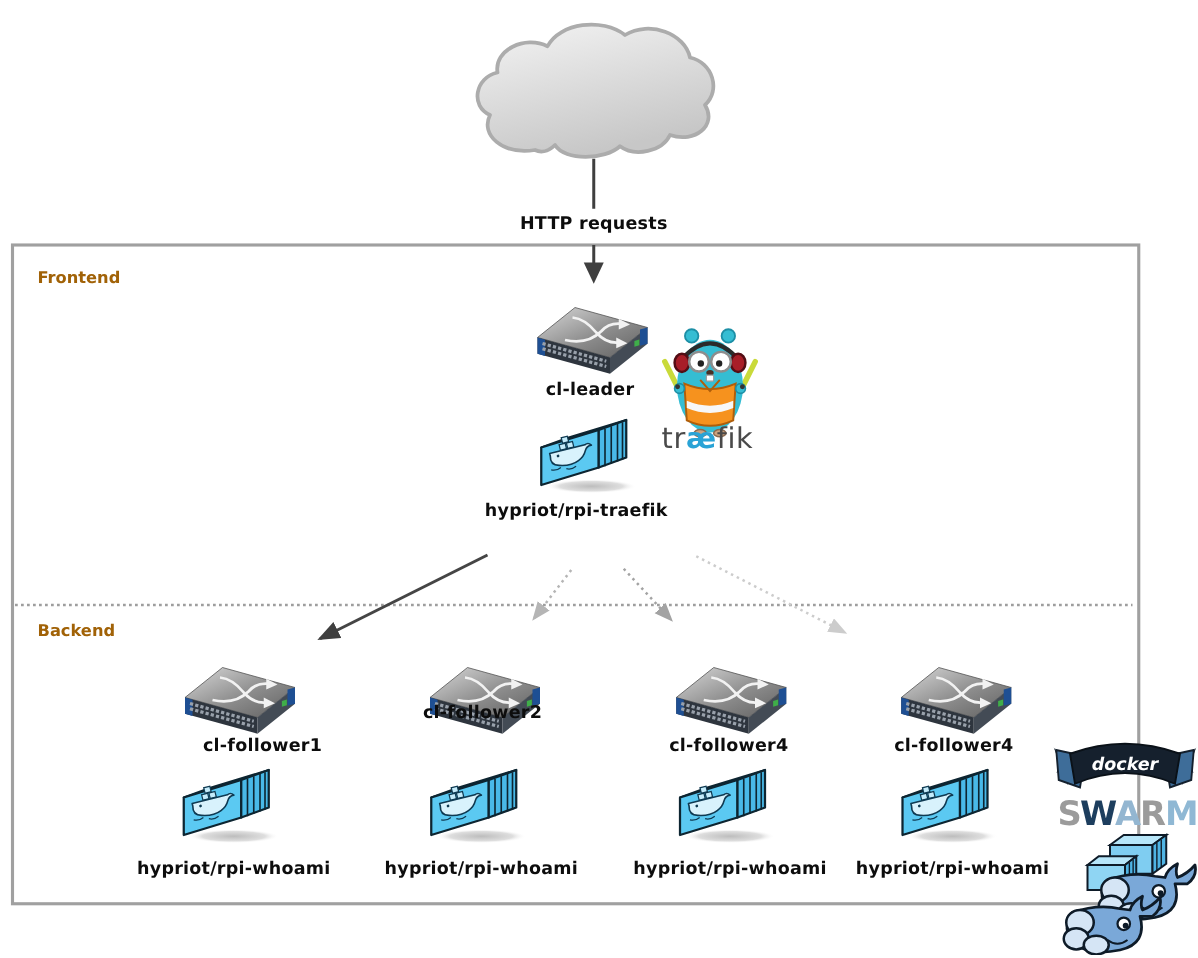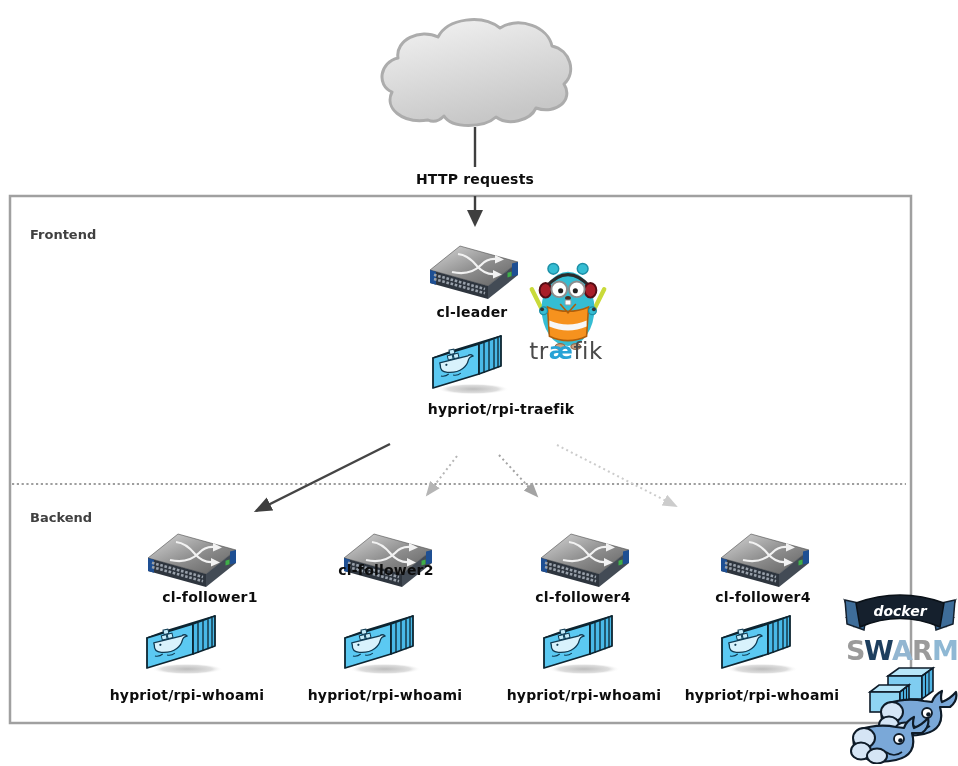--- a/index.html
+++ b/index.html
@@ -2,21 +2,21 @@
 <html><head>
 <meta charset="utf-8">
 <style>
   html,body{margin:0;padding:0;background:#ffffff;}
   .canvas{position:relative;width:958px;height:766px;background:#ffffff;overflow:hidden;
           font-family:"DejaVu Sans","Liberation Sans",sans-serif;}
   .layer{position:absolute;left:0;top:0;}
   .icon{position:absolute;}
   .label{position:absolute;font-weight:bold;color:#0d0d0d;white-space:nowrap;
          transform:translateX(-50%);font-size:14px;letter-spacing:.2px;}
-  .corner-label{position:absolute;font-weight:bold;color:#404040;font-size:13px;margin-top:12px;}
+  .corner-label{position:absolute;font-weight:bold;color:#a16207;font-size:13px;}
   .traefik-word{position:absolute;transform:translateX(-50%);font-size:23px;
                 color:#4a4a4a;letter-spacing:.5px;}
   .traefik-word .ae{color:#29a3d6;font-weight:bold;}
   .sw0{fill:#9b9b9b}.sw1{fill:#1d3e5e}.sw2{fill:#93b6d1}.sw3{fill:#9b9b9b}.sw4{fill:#8fb8d4}
   .swarm-banner-word{fill:#ffffff;font-size:14px;font-weight:bold;font-style:italic;}
   .swarm-letters{font-size:27px;font-weight:bold;}
 </style>
 </head>
 <body>
 
@@ -126,21 +126,21 @@
   <div class="corner-label" style="left:30px;top:498px;">Backend</div>
 
   <svg class="icon" style="left:424px;top:238px;" width="96" height="64" viewBox="0 0 96 64">
       <use href="#sw-sym"></use>
     </svg>
   <div class="label" style="left:472px;top:304px;">cl-leader</div>
 
   <svg class="icon" style="left:427px;top:328px;" width="92" height="68" viewBox="0 0 92 68">
       <use href="#ct-sym"></use>
     </svg>
-  <div class="label" style="left:501px;top:401px;">hypriot/rpi-traefik</div>
+  <div class="label" style="left:461px;top:401px;">hypriot/rpi-traefik</div>
 
   <svg class="icon" style="left:524px;top:254px;" width="88" height="98" viewBox="0 0 90 100">
     <line x1="18" y1="56" x2="8" y2="36" stroke="#c9da3a" stroke-width="4.5" stroke-linecap="round"></line>
     <line x1="72" y1="56" x2="82" y2="36" stroke="#c9da3a" stroke-width="4.5" stroke-linecap="round"></line>
     <circle cx="30" cy="15" r="5.5" fill="#35bdd3" stroke="#1d8fa6" stroke-width="1.5"></circle>
     <circle cx="60" cy="15" r="5.5" fill="#35bdd3" stroke="#1d8fa6" stroke-width="1.5"></circle>
     <ellipse cx="45" cy="56" rx="27" ry="38" fill="#35bdd3"></ellipse>
     <path d="M22,34 Q45,8 68,34" fill="none" stroke="#2b2b2b" stroke-width="3.5"></path>
     <ellipse cx="22" cy="37" rx="6" ry="7.5" fill="#a81e28" stroke="#540d14" stroke-width="2"></ellipse>
     <ellipse cx="68" cy="37" rx="6" ry="7.5" fill="#a81e28" stroke="#540d14" stroke-width="2"></ellipse>

